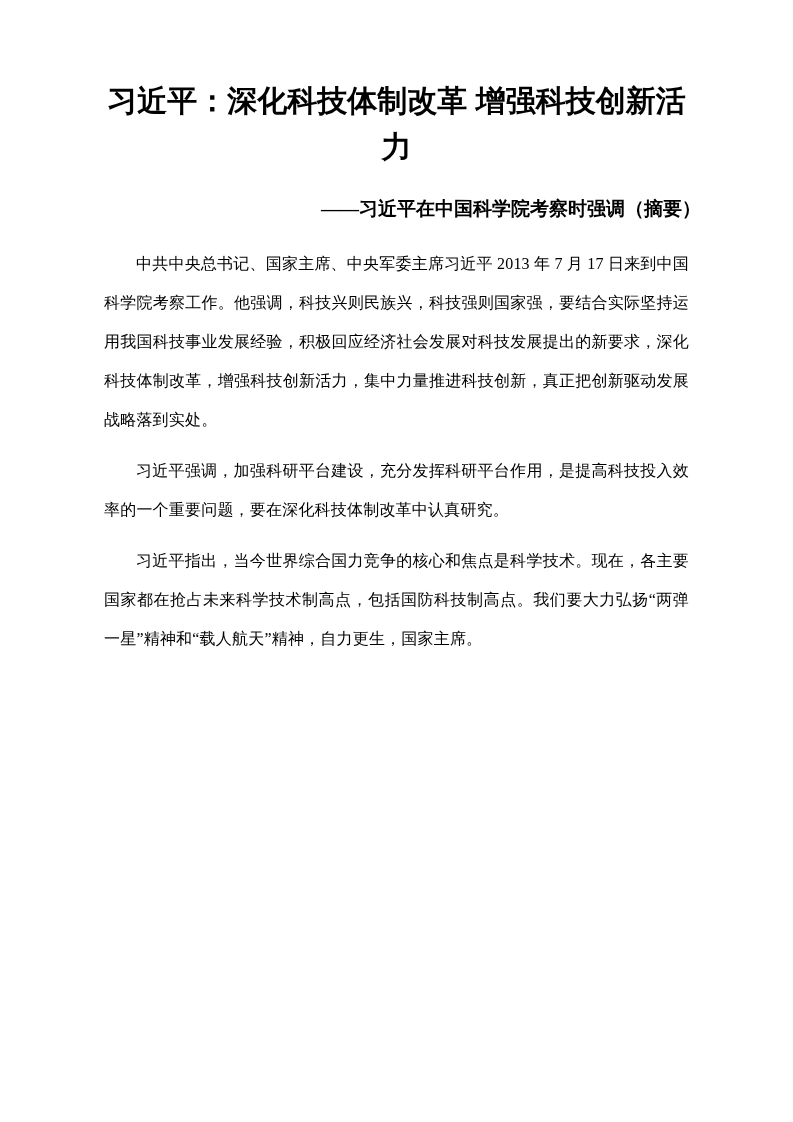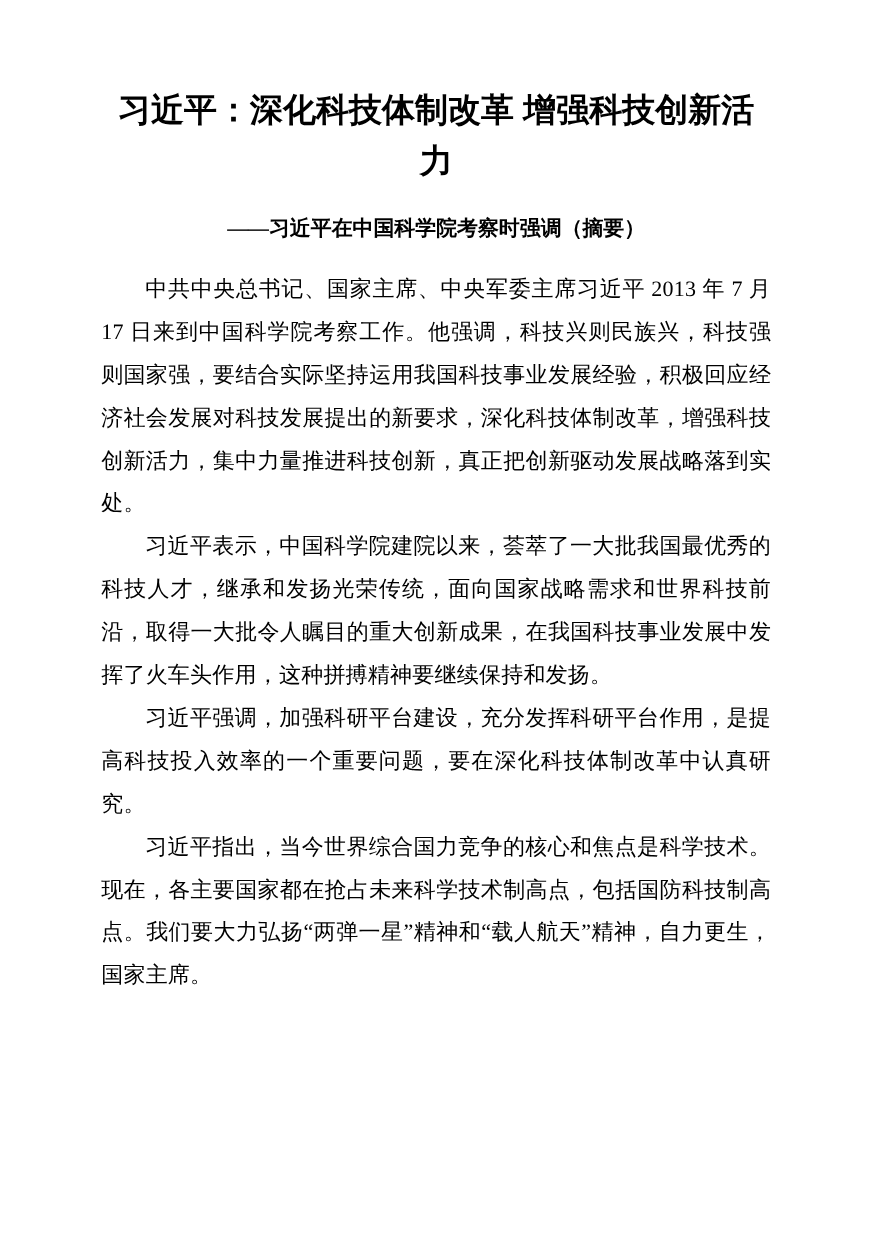--- a/index.html
+++ b/index.html
@@ -30,46 +30,45 @@
     text-align: center;
     letter-spacing: 0px;
     margin: 0 0 8px 0;
     padding: 0 6px;
   }
   .doc-subtitle {
     font-family: "Liberation Serif", "DejaVu Serif", serif;
     font-weight: bold;
     font-size: 19px;
     line-height: 34px;
-    text-align: center;
+    text-align: right;
     margin: 22px 0 18px 0;
   }
   .body-text {
     margin-top: 14px;
   }
   .para {
     font-family: "Liberation Serif", "DejaVu Serif", serif;
-    font-size: 20px;
+    font-size: 16px;
     line-height: 39px;
     text-align: justify;
     text-justify: inter-ideograph;
     text-indent: 2em;
-    margin: 0;
+    margin: 12px;
     letter-spacing: 0.2px;
   }
 </style>
 </head>
 <body>
 
 <div class="page">
 
   <h1 class="doc-title">习近平：深化科技体制改革 增强科技创新活力</h1>
 
   <div class="doc-subtitle">——习近平在中国科学院考察时强调（摘要）</div>
 
   <div class="body-text">
     <p class="para">中共中央总书记、国家主席、中央军委主席习近平 2013 年 7 月 17 日来到中国科学院考察工作。他强调，科技兴则民族兴，科技强则国家强，要结合实际坚持运用我国科技事业发展经验，积极回应经济社会发展对科技发展提出的新要求，深化科技体制改革，增强科技创新活力，集中力量推进科技创新，真正把创新驱动发展战略落到实处。</p>
-    <p class="para">习近平表示，中国科学院建院以来，荟萃了一大批我国最优秀的科技人才，继承和发扬光荣传统，面向国家战略需求和世界科技前沿，取得一大批令人瞩目的重大创新成果，在我国科技事业发展中发挥了火车头作用，这种拼搏精神要继续保持和发扬。</p>
     <p class="para">习近平强调，加强科研平台建设，充分发挥科研平台作用，是提高科技投入效率的一个重要问题，要在深化科技体制改革中认真研究。</p>
     <p class="para">习近平指出，当今世界综合国力竞争的核心和焦点是科学技术。现在，各主要国家都在抢占未来科学技术制高点，包括国防科技制高点。我们要大力弘扬“两弹一星”精神和“载人航天”精神，自力更生，国家主席。</p>
   </div>
 
 </div>
 
 </body></html>

